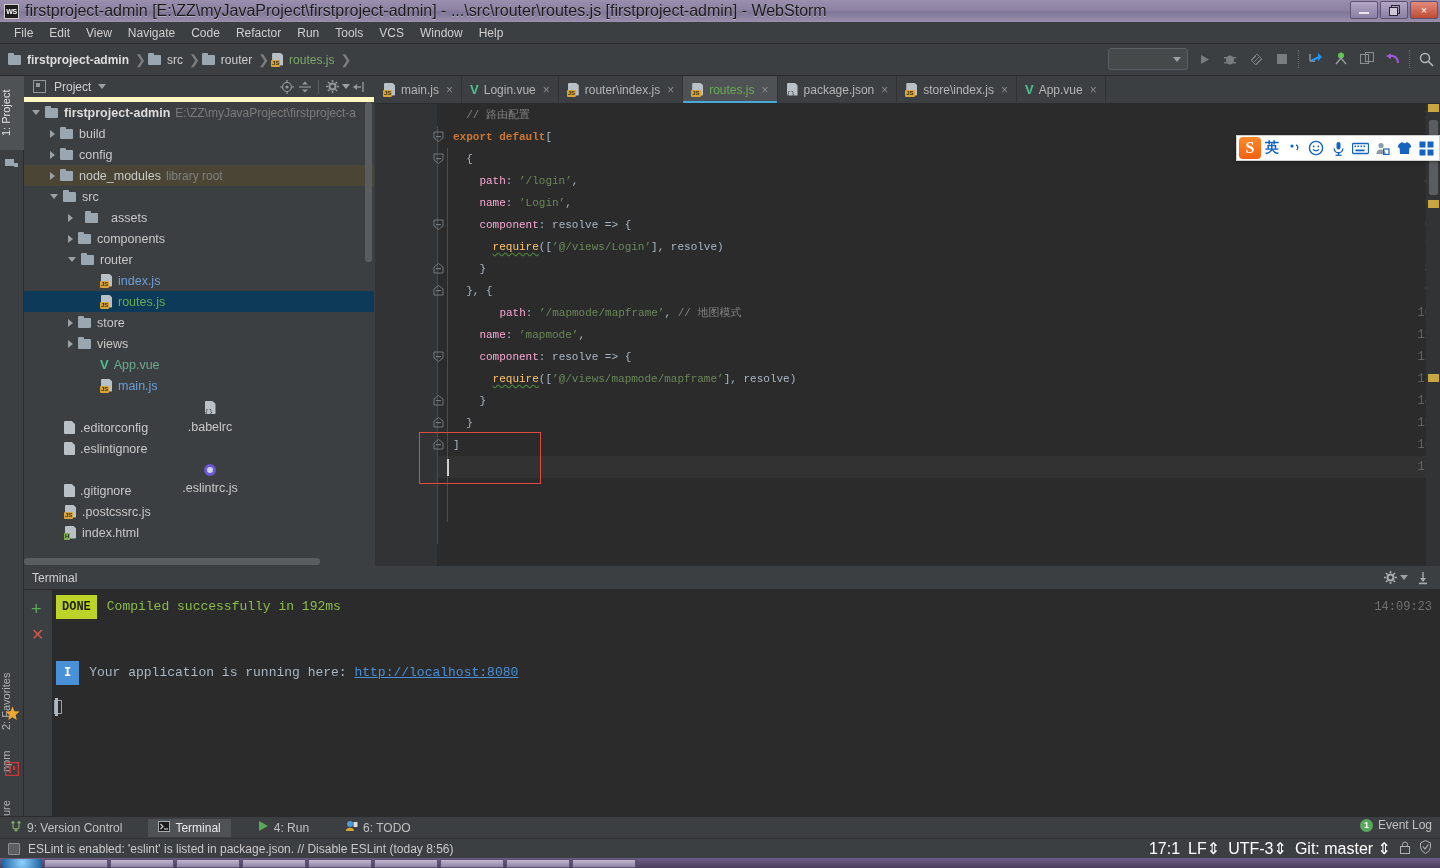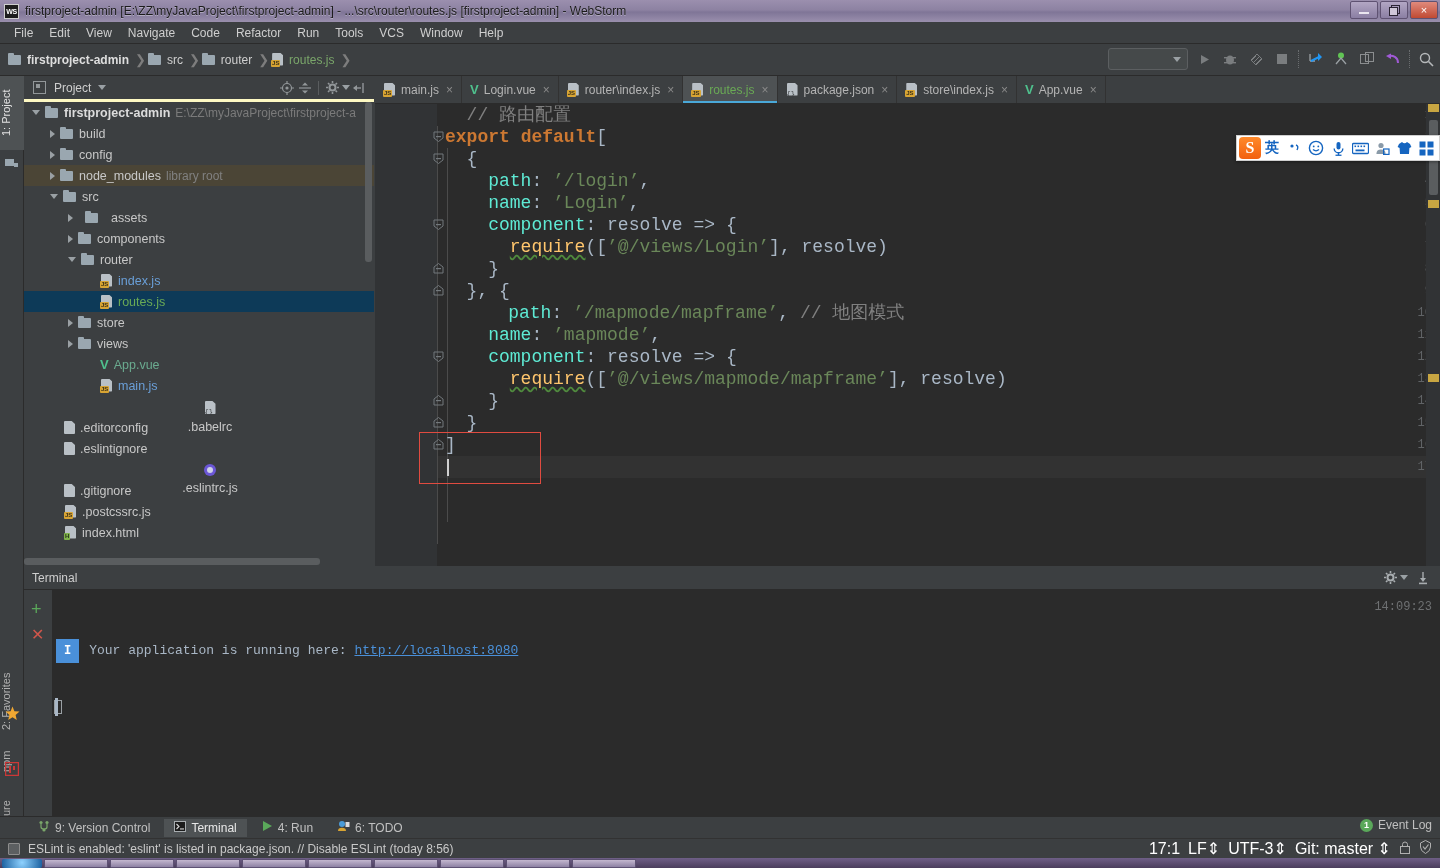--- a/index.html
+++ b/index.html
@@ -21,21 +21,21 @@
     display: flex; align-items: center;
   }
   .titlebar .ws-ico {
     width: 15px; height: 15px; margin-left: 4px; margin-right: 6px;
     background: #1d1d1d; border: 1px solid #cfcfcf;
     color: #fff; font-size: 7px; font-weight: bold;
     display: flex; align-items: center; justify-content: center;
     font-family: "Liberation Sans", sans-serif; letter-spacing: -0.5px;
   }
   .titlebar .title {
-    font-size: 12px; color: #1b1b1b; white-space: nowrap;
+    font-size: 16px; color: #1b1b1b; white-space: nowrap;
     text-shadow: 0 1px 0 rgba(255,255,255,.35);
     text-align: right;
   }
   .wincontrols { position: absolute; right: 2px; top: 1px; display: flex; gap: 2px; }
   .wbtn {
     width: 28px; height: 18px; border: 1px solid #5f5272;
     border-radius: 2px;
     background: linear-gradient(to bottom, #b3a7c4, #8b7fa3);
     display: flex; align-items: center; justify-content: center;
     color: #2a2433; font-size: 11px; line-height: 1;
@@ -136,21 +136,21 @@
   .vtab.sel { background: #4e5254; color: #e0e0e0; }
   .vicon { position:absolute; left:5px; width:14px; height:14px; }
 
   
   .projpanel {
     position: absolute; left: 24px; top: 76px; width: 350px; height: 490px;
     background: #3c3f41;
   }
   .projhdr {
     height: 26px; display: flex; align-items: center; padding: 0 6px;
-    border-bottom: 3px solid #fef9c3; background: #3c3f41; text-align: center;
+    border-bottom: 5px solid #fef9c3; background: #3c3f41; text-align: center;
   }
   .projhdr .ttl { font-size: 12px; color: #cfcfcf; margin-left: 6px; }
   .projhdr .spacer { flex: 1; }
   .projhdr .ic { width: 18px; height: 18px; display:flex; align-items:center; justify-content:center; opacity:.8; }
 
   .tree { position:absolute; left:0; top:26px; width:350px; height:464px; overflow:hidden; background:#3c3f41; }
   .trow {
     display:flex; align-items:center; height:21px; gap:5px; white-space:nowrap;
     font-size:12.5px; color:#c8c8c8; padding-right:4px;
   }
@@ -190,25 +190,25 @@
   .gutter { position:absolute; left:0; top:0; width:62px; height:462px; background:#313335; }
   .lineno {
     position:absolute; right:8px; width:40px; text-align:right;
     font-family:"Liberation Mono", monospace; font-size:12px; color:#606366; height:22px; line-height:22px;
   }
   .foldmark {
     position:absolute; left:58px; width:11px; height:11px;
   }
   .codearea { position:absolute; left:62px; top:0; right:0; height:462px; }
   .cl {
-    position:absolute; left:8px; height:22px; line-height:22px; white-space:pre;
-    font-family:"Liberation Mono", monospace; font-size:18px; color:#a9b7c6;
+    position:absolute; left:16px; height:22px; line-height:22px; white-space:pre;
+    font-family:"Liberation Mono", monospace; font-size:11px; color:#a9b7c6;
   }
   .cmt { color:#808080; }
-  .prop{ color:#5eead4; }
+  .prop{ color:#f9a8d4; }
   .str { color:#6a8759; }
   .fn  { color:#ffc66d; }
   .punc{ color:#a9b7c6; }
   .kwb { color:#cc7832; font-weight:bold; }
   .squig { text-decoration: underline; text-decoration-style: wavy; text-decoration-color:#4f8a3d; text-underline-offset:2px;}
   .caretline { position:absolute; left:62px; right:0; height:22px; background:#323232; }
   .caret { position:absolute; width:2px; height:17px; background:#cfcfcf; }
   .redbox { position:absolute; border:1px solid #e04b40; }
   .indentguide { position:absolute; width:1px; background:#4b4b4b; }
 
@@ -256,21 +256,21 @@
   }
   .tgreen { color:#8bbd4a; }
   .tlink { color:#4a90d9; text-decoration:underline; }
   .termtime { position:absolute; right:8px; top:34px; font-family:"Liberation Mono",monospace; font-size:12px; color:#6e7072; }
   .termcaret { position:absolute; left:32px; top:132px; width:8px; height:16px; background:#a9b7c6; }
   .termcaret2 { position:absolute; left:30px; top:176px; width:8px; height:14px; border:1px solid #9aa0a4; }
 
   
   .bottomtabs {
     position:absolute; left:0; top:816px; width:1440px; height:22px;
-    background:#3c3f41; display:flex; align-items:center; padding-left:28px; gap:4px;
+    background:#3c3f41; display:flex; align-items:center; gap:16px;
     border-top:1px solid #2b2b2b;
     text-align:center;
   }
   .btab { display:flex; align-items:center; gap:5px; padding:2px 10px; font-size:12px; color:#c0c0c0; }
   .btab.sel { background:#4e5254; color:#e8e8e8; }
   .eventlog { position:absolute; right:8px; top:818px; display:flex; align-items:center; gap:5px; font-size:12px; color:#c0c0c0; }
   .eventlog .dot { width:13px; height:13px; border-radius:50%; background:#5aa85a; color:#fff; font-size:9px; font-weight:bold; display:flex; align-items:center; justify-content:center; }
 
   
   .statusbar {
@@ -811,20 +811,24 @@
           </svg>
       </span>
     </div>
 
     <div class="termside">
       <span class="plus">+</span>
       <span class="xx">✕</span>
     </div>
 
     <div class="termbody">
+      <div class="tline">
+        <span class="badge-done">DONE</span>
+        <span class="tgreen">Compiled successfully in 192ms</span>
+      </div>
       <div class="tline"></div>
       <div class="tline"></div>
       <div class="tline">
         <span class="badge-i">I</span>
         <span>Your application is running here: </span>
         <span class="tlink">http://localhost:8080</span>
       </div>
       <div class="termcaret2" style="left:2px;top:110px;"></div>
     </div>
     <div class="termcaret" style="left:31px;top:132px;width:3px;height:18px;"></div>

